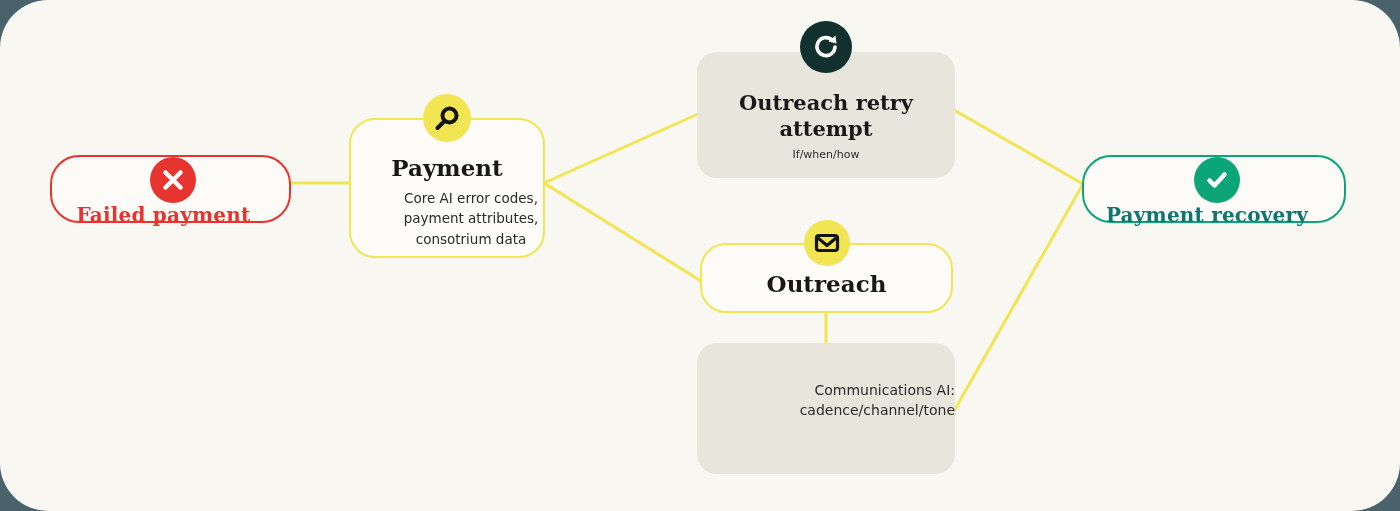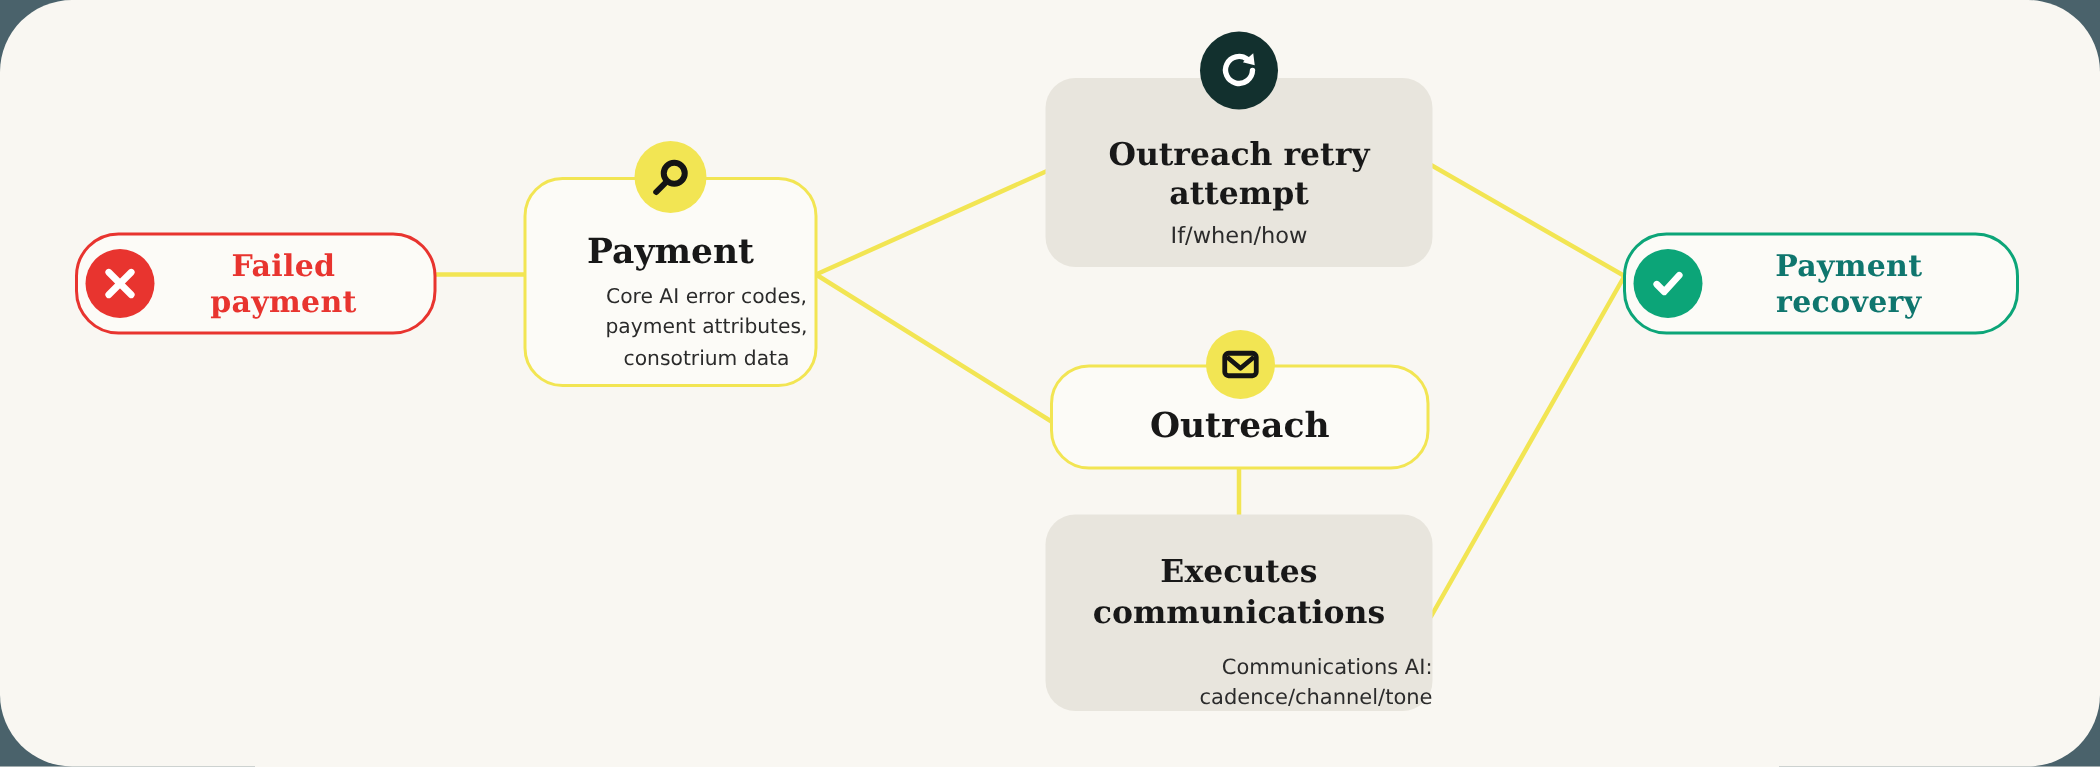--- a/index.html
+++ b/index.html
@@ -24,20 +24,21 @@
   }
   .node { position: absolute; }
 
   
   .pill {
     display: flex;
     align-items: center;
     background: #fcfbf7;
     border-radius: 29px;
     height: 68px;
+    flex-direction: column;
   }
   .pill .badge {
     width: 46px; height: 46px;
     border-radius: 50%;
     margin-left: 5px;
     flex: 0 0 auto;
     display: flex; align-items: center; justify-content: center;
   }
   .pill .pill-label {
     flex: 1;
@@ -88,21 +89,21 @@
     color: #2b2b2b;
     white-space: pre-line;
   }
 
   .recover-card { padding-top: 34px; }
   .recover-card .card-title { font-size: 23px; }
   .recover-card .card-body { font-size: 13.5px; line-height: 1.5; margin-top: 7px; padding-left: 48px; }
 
   .retry-card { padding-top: 38px; }
   .retry-card .card-title { font-size: 21px; line-height: 1.25; }
-  .retry-card .card-body { font-size: 15px; margin-top: 5px; }
+  .retry-card .card-body { font-size: 11px; margin-top: 5px; }
 
   .outreach-card { display: flex; align-items: center; justify-content: center; }
   .outreach-card .card-title { font-size: 23px; margin-top: 10px; text-align: right; }
 
   .comms-card { padding-top: 24px; }
   .comms-card .card-title { font-size: 21px; line-height: 1.3; }
   .comms-card .card-body { font-size: 14px; line-height: 1.45; margin-top: 13px; text-align: right; }
 </style>
 </head>
 <body>
@@ -157,22 +158,20 @@
     <div class="top-icon yellow" style="width:46px; height:46px; top:-25px;">
       <svg width="28" height="28" viewBox="0 0 28 28" fill="none" stroke="#141414" stroke-width="3.2" stroke-linejoin="round">
         <rect x="3.5" y="6.5" width="21" height="15" rx="2.5"></rect>
         <polyline points="5,9 14,16.5 23,9"></polyline>
       </svg>
     </div>
     <div class="card-title">Outreach</div>
   </div>
 
   <div class="node card-gray comms-card" style="left:697px; top:343px; width:258px; height:131px;">
-    <div class="card-title">Executes
-communications</div>
     <div class="card-body">Communications AI:
 cadence/channel/tone</div>
   </div>
 
   <div class="node pill green" style="left:1082px; top:155px; width:264px;">
     <div class="badge">
       <svg width="26" height="26" viewBox="0 0 26 26" fill="none" stroke="#ffffff" stroke-width="4.5" stroke-linecap="round" stroke-linejoin="round">
         <polyline points="5.5,13.5 10.5,18.5 20.5,7.5"></polyline>
       </svg>
     </div>

